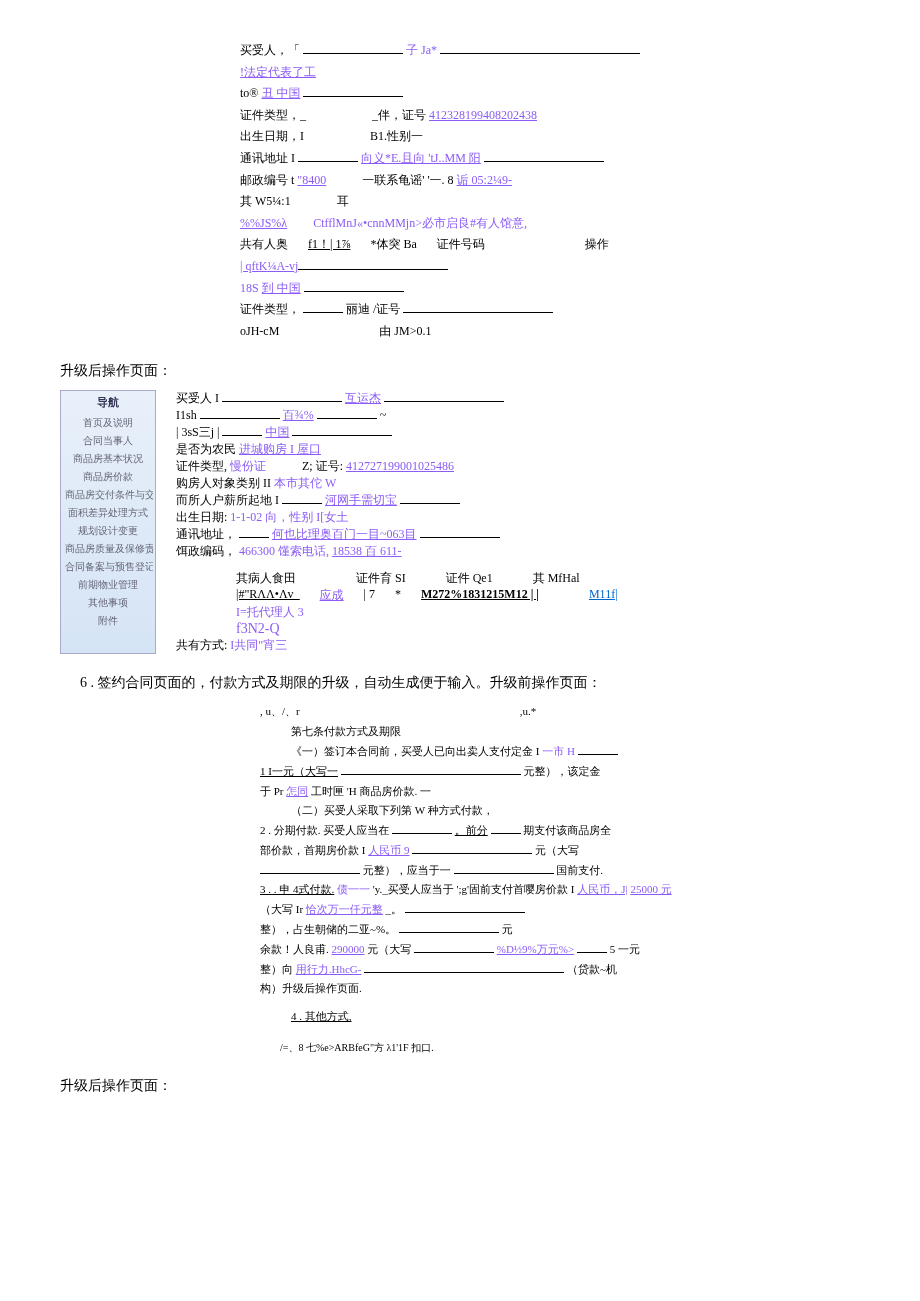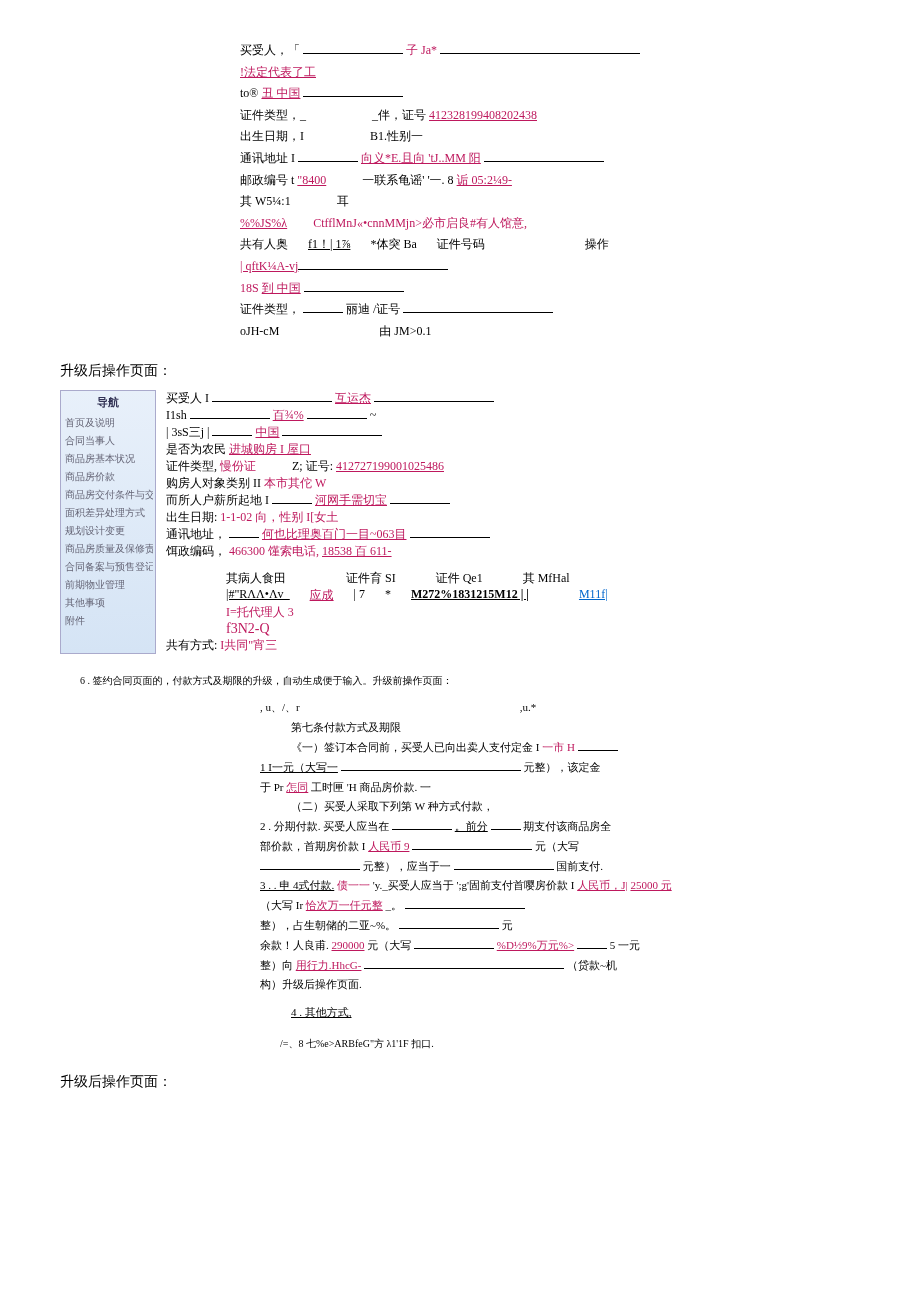--- a/index.html
+++ b/index.html
@@ -20,53 +20,54 @@
     margin-left: 180px;
     line-height: 1.8;
   }
   .form-block2 {
     margin-left: 200px;
     line-height: 1.8;
     font-size: 11px;
   }
   .mid-block {
     display: flex;
-    gap: 10px;
+    gap: 20px;
     margin: 10px 0;
   }
   .nav-box {
     width: 90px;
     background: linear-gradient(#e8f0fa, #d5e4f5);
     border: 1px solid #aac;
     font-size: 10px;
     color: #556;
     padding: 4px 2px;
   }
   .nav-title {
     font-weight: bold;
     text-align: center;
     font-size: 11px;
     margin-bottom: 4px;
     color: #335;
   }
   .nav-item {
     padding: 2px 2px;
+    text-align: center;
     color: #667;
     white-space: nowrap;
     overflow: hidden;
     font-family: Liberation Serif, serif;
   }
-  .red { color: #be185d; }
+  .red { color: #8b5cf6; }
   .blue { color: #06c; text-decoration: underline; }
   .uline { text-decoration: underline; }
   .indent { margin-left: 31px; }
   .row { display: flex; gap: 20px; }
   .small { font-size: 10px; }
   .num-item {
-    font-size: 10px;
+    font-size: 14px;
     margin: 20px 0 10px 20px;
   }
 </style>
 </head>
 <body>
 
 <div class="form-block">
   <div>
     <span>买受人，「</span>
     <span class="uline" style="display:inline-block;width:100px;border-bottom:1px solid #000;"></span>

